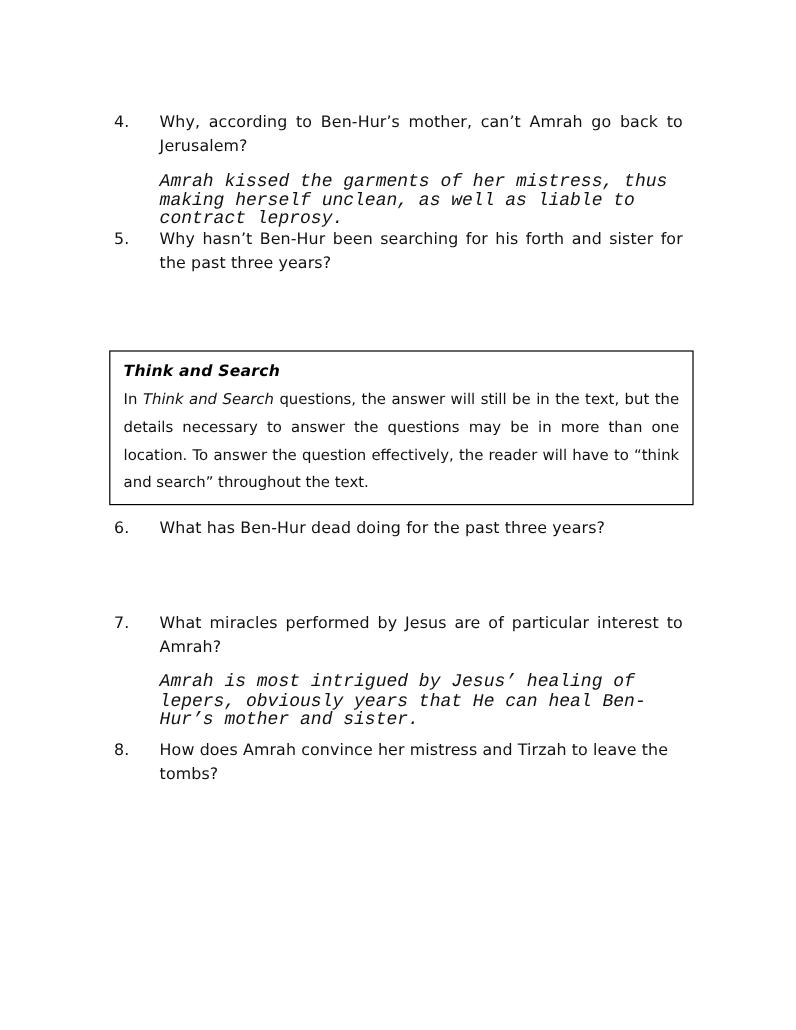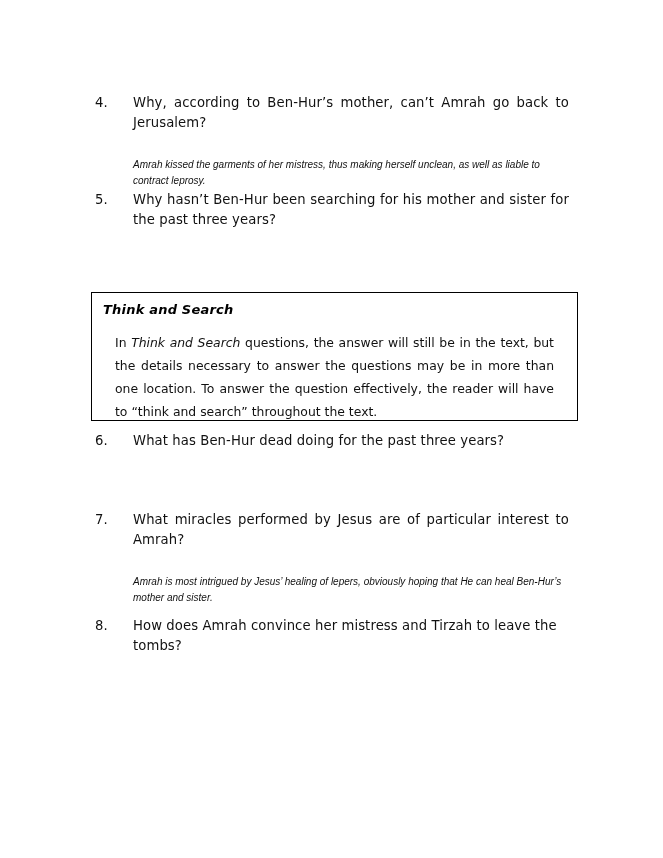--- a/index.html
+++ b/index.html
@@ -52,25 +52,25 @@
     left: 4px;
     top: 0;
     width: 28px;
     font-family: "DejaVu Sans", sans-serif;
     font-size: 13.2px;
     line-height: 20px;
     color: #111;
   }
 
   .answer {
-    margin-top: 24px;
+    margin-top: 11px;
     margin-left: 42px;
-    font-family: Liberation Sans, sans-serif;
+    font-family: Liberation Mono, monospace;
     font-style: italic;
-    font-size: 10px;
+    font-size: 15px;
     line-height: 15.5px;
     color: #111;
     width: 436px;
   }
 
   
   .info-box {
     position: absolute;
     left: 91px;
     top: 292px;
@@ -91,21 +91,21 @@
     margin: 0 0 2px 0;
     color: #000;
   }
   .info-body {
     font-family: "DejaVu Sans", sans-serif;
     font-size: 12.4px;
     line-height: 23px;
     text-align: justify;
     text-align-last: left;
     color: #111;
-    margin: 12px;
+    margin: 0;
   }
   .info-body i {
     font-style: italic;
   }
 </style>
 </head>
 <body>
 
 <div class="page">
 
@@ -113,42 +113,42 @@
     <div class="question justified">
       <span class="q-num">4.</span>
       <span>Why, according to Ben-Hur’s mother, can’t Amrah go back to Jerusalem?</span>
     </div>
     <div class="answer">Amrah kissed the garments of her mistress, thus making herself unclean, as well as liable to contract leprosy.</div>
   </div>
 
   <div class="qa-block" style="top:190px;">
     <div class="question justified">
       <span class="q-num">5.</span>
-      <span>Why hasn’t Ben-Hur been searching for his mother and sister for the past three years?</span>
+      <span>Why hasn’t Ben-Hur been searching for his forth and sister for the past three years?</span>
     </div>
   </div>
 
   <div class="info-box">
     <div class="info-title">Think and Search</div>
     <p class="info-body"><span>In </span><i>Think and Search</i><span> questions, the answer will still be in the text, but the details necessary to answer the questions may be in more than one location.  To answer the question effectively, the reader will have to “think and search” throughout the text.</span></p>
   </div>
 
   <div class="qa-block" style="top:431px;">
     <div class="question">
       <span class="q-num">6.</span>
       <span>What has Ben-Hur dead doing for the past three years?</span>
     </div>
   </div>
 
   <div class="qa-block" style="top:510px;">
     <div class="question justified">
       <span class="q-num">7.</span>
       <span>What miracles performed by Jesus are of particular interest to Amrah?</span>
     </div>
-    <div class="answer">Amrah is most intrigued by Jesus’ healing of lepers, obviously hoping that He can heal Ben-Hur’s mother and sister.</div>
+    <div class="answer">Amrah is most intrigued by Jesus’ healing of lepers, obviously years that He can heal Ben-Hur’s mother and sister.</div>
   </div>
 
   <div class="qa-block" style="top:616px;">
     <div class="question">
       <span class="q-num">8.</span>
       <span>How does Amrah convince her mistress and Tirzah to leave the tombs?</span>
     </div>
   </div>
 
 </div>

